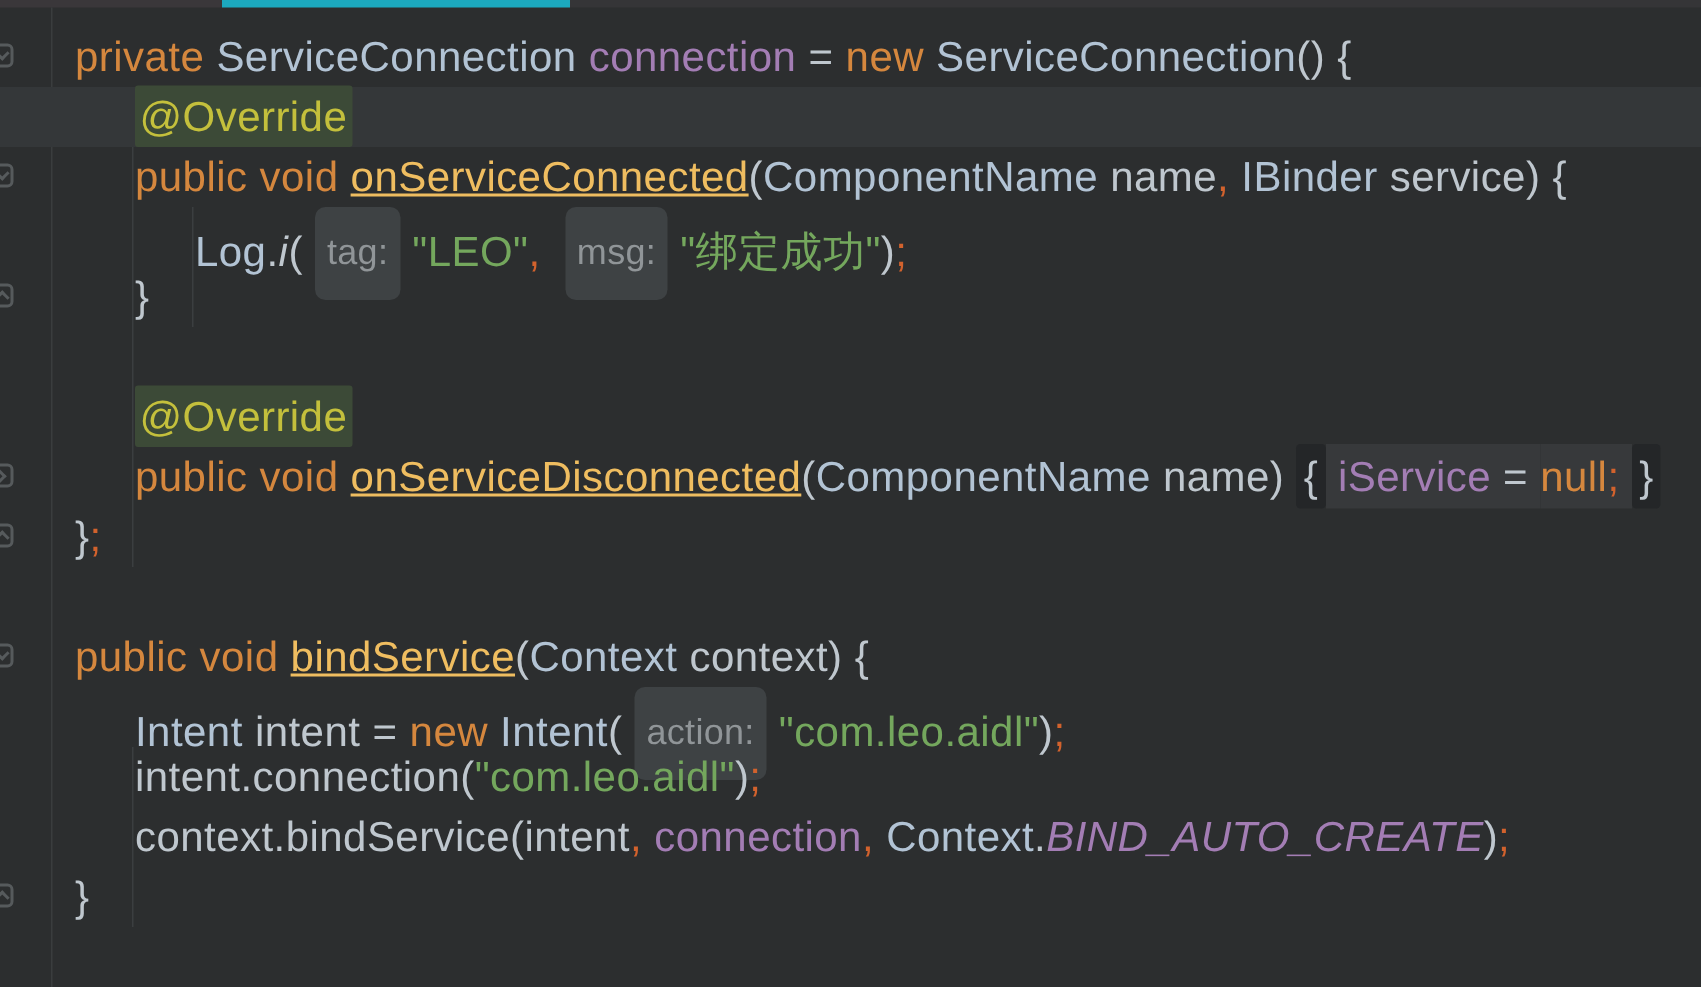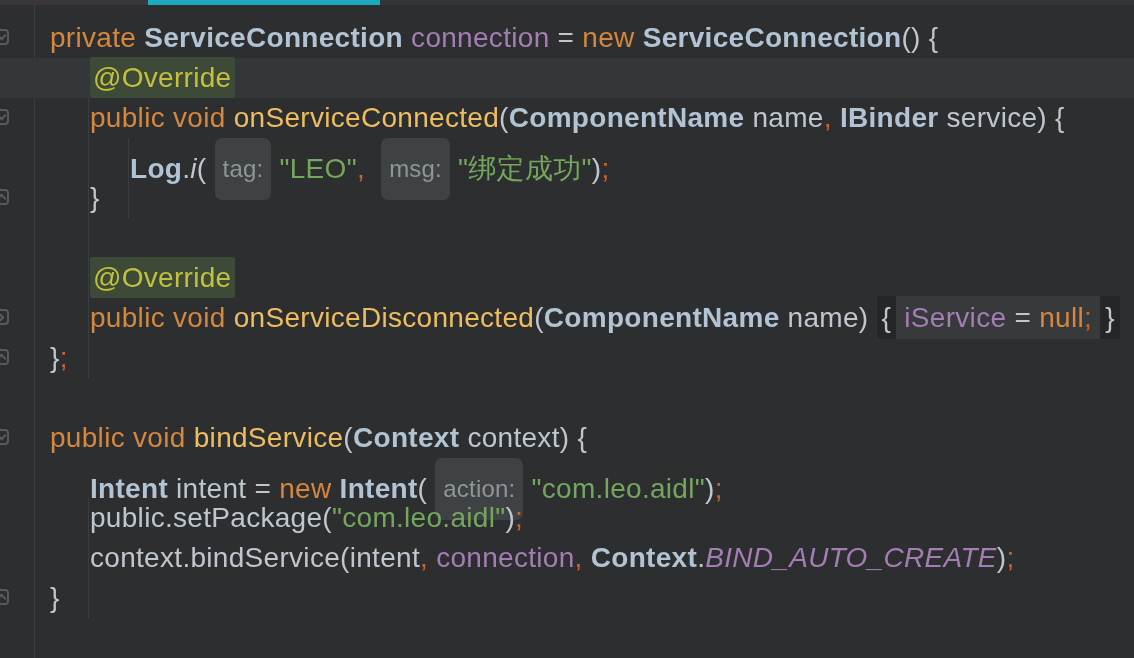--- a/index.html
+++ b/index.html
@@ -20,22 +20,22 @@
   .code-area{position:absolute;top:5px;left:0;right:0;padding-top:13px;}
   .code-line{
     position:relative;height:40px;line-height:40px;white-space:pre;
     font-size:28px;letter-spacing:0.3px;color:var(--plain,#bfc7ce);
   }
   .code-line.current-line{background:var(--current-line,#343739);}
 
   .tok-plain{color:var(--plain,#bfc7ce);}
   .tok-keyword{color:var(--keyword,#d5873e);margin-top:36px;}
   .tok-punct{color:var(--punct,#d2622d);}
-  .tok-class{color:var(--class,#b2c3d4);font-weight:bold;}
-  .tok-method{color:var(--method,#efbd60);}
+  .tok-class{color:var(--class,#b2c3d4);}
+  .tok-method{color:var(--method,#efbd60);text-decoration:underline;}
   .tok-field{color:var(--field,#a37db4);}
   .tok-string{color:var(--string,#74a75d);}
   .tok-annotation{color:var(--annotation,#c4c03c);}
   .italic{font-style:italic;}
   .ann-highlight{background:var(--annotation-highlight,#3c4a37);padding:5px 3px;border-radius:2px;}
 
   .param-hint{
     display:inline-block;background:var(--hint-bg,#3e4244);color:var(--hint-text,#909598);
     font-size:24px;line-height:30px;padding:16px 8px;border-radius:7px;
     vertical-align:1px;letter-spacing:0.2px;
@@ -76,16 +76,16 @@
     <div class="code-line" style="padding-left: 90px;"><span class="tok-keyword">public</span><span class="tok-plain"> </span><span class="tok-keyword">void</span><span class="tok-plain"> </span><span class="tok-method">onServiceConnected</span><span class="tok-plain">(</span><span class="tok-class">ComponentName</span><span class="tok-plain"> name</span><span class="tok-punct">,</span><span class="tok-plain"> </span><span class="tok-class">IBinder</span><span class="tok-plain"> service</span><span class="tok-plain">) {</span><div class="fold-icon dir-down"></div></div>
     <div class="code-line" style="padding-left: 130px;"><span class="tok-class">Log</span><span class="tok-plain">.</span><span class="tok-plain italic">i</span><span class="tok-plain">( </span><span class="param-hint">tag:</span><span class="tok-plain"> </span><span class="tok-string">"LEO"</span><span class="tok-punct">,</span><span class="tok-plain">  </span><span class="param-hint">msg:</span><span class="tok-plain"> </span><span class="tok-string">"绑定成功"</span><span class="tok-plain">)</span><span class="tok-punct">;</span></div>
     <div class="code-line" style="padding-left: 90px;"><span class="tok-plain">}</span><div class="fold-icon dir-up"></div></div>
     <div class="code-line" style="padding-left: 50px;"></div>
     <div class="code-line" style="padding-left: 90px;"><span class="tok-annotation ann-highlight">@Override</span></div>
     <div class="code-line" style="padding-left: 90px;"><span class="tok-keyword">public</span><span class="tok-plain"> </span><span class="tok-keyword">void</span><span class="tok-plain"> </span><span class="tok-method">onServiceDisconnected</span><span class="tok-plain">(</span><span class="tok-class">ComponentName</span><span class="tok-plain"> name</span><span class="tok-plain">) </span><span class="tok-plain fold-brace">{</span><span class="tok-plain fold-body"> </span><span class="tok-field fold-body">iService</span><span class="tok-plain fold-body"> = </span><span class="tok-keyword fold-body">null</span><span class="tok-punct fold-body">;</span><span class="tok-plain fold-body"> </span><span class="tok-plain fold-brace">}</span><div class="fold-icon dir-right"></div></div>
     <div class="code-line" style="padding-left: 50px;"><span class="tok-plain">}</span><span class="tok-punct">;</span><div class="fold-icon dir-up"></div></div>
     <div class="code-line" style="padding-left: 50px;"></div>
     <div class="code-line" style="padding-left: 50px;"><span class="tok-keyword">public</span><span class="tok-plain"> </span><span class="tok-keyword">void</span><span class="tok-plain"> </span><span class="tok-method">bindService</span><span class="tok-plain">(</span><span class="tok-class">Context</span><span class="tok-plain"> context</span><span class="tok-plain">) {</span><div class="fold-icon dir-down"></div></div>
     <div class="code-line" style="padding-left: 90px;"><span class="tok-class">Intent</span><span class="tok-plain"> intent = </span><span class="tok-keyword">new</span><span class="tok-plain"> </span><span class="tok-class">Intent</span><span class="tok-plain">( </span><span class="param-hint">action:</span><span class="tok-plain"> </span><span class="tok-string">"com.leo.aidl"</span><span class="tok-plain">)</span><span class="tok-punct">;</span></div>
-    <div class="code-line" style="padding-left: 90px;"><span class="tok-plain">public.setPackage(</span><span class="tok-string">"com.leo.aidl"</span><span class="tok-plain">)</span><span class="tok-punct">;</span></div>
+    <div class="code-line" style="padding-left: 90px;"><span class="tok-plain">intent.connection(</span><span class="tok-string">"com.leo.aidl"</span><span class="tok-plain">)</span><span class="tok-punct">;</span></div>
     <div class="code-line" style="padding-left: 90px;"><span class="tok-plain">context.bindService(intent</span><span class="tok-punct">,</span><span class="tok-plain"> </span><span class="tok-field">connection</span><span class="tok-punct">,</span><span class="tok-plain"> </span><span class="tok-class">Context</span><span class="tok-plain">.</span><span class="tok-field italic">BIND_AUTO_CREATE</span><span class="tok-plain">)</span><span class="tok-punct">;</span></div>
     <div class="code-line" style="padding-left: 50px;"><span class="tok-plain">}</span><div class="fold-icon dir-up"></div></div>
   </div>
 
 </body></html>

